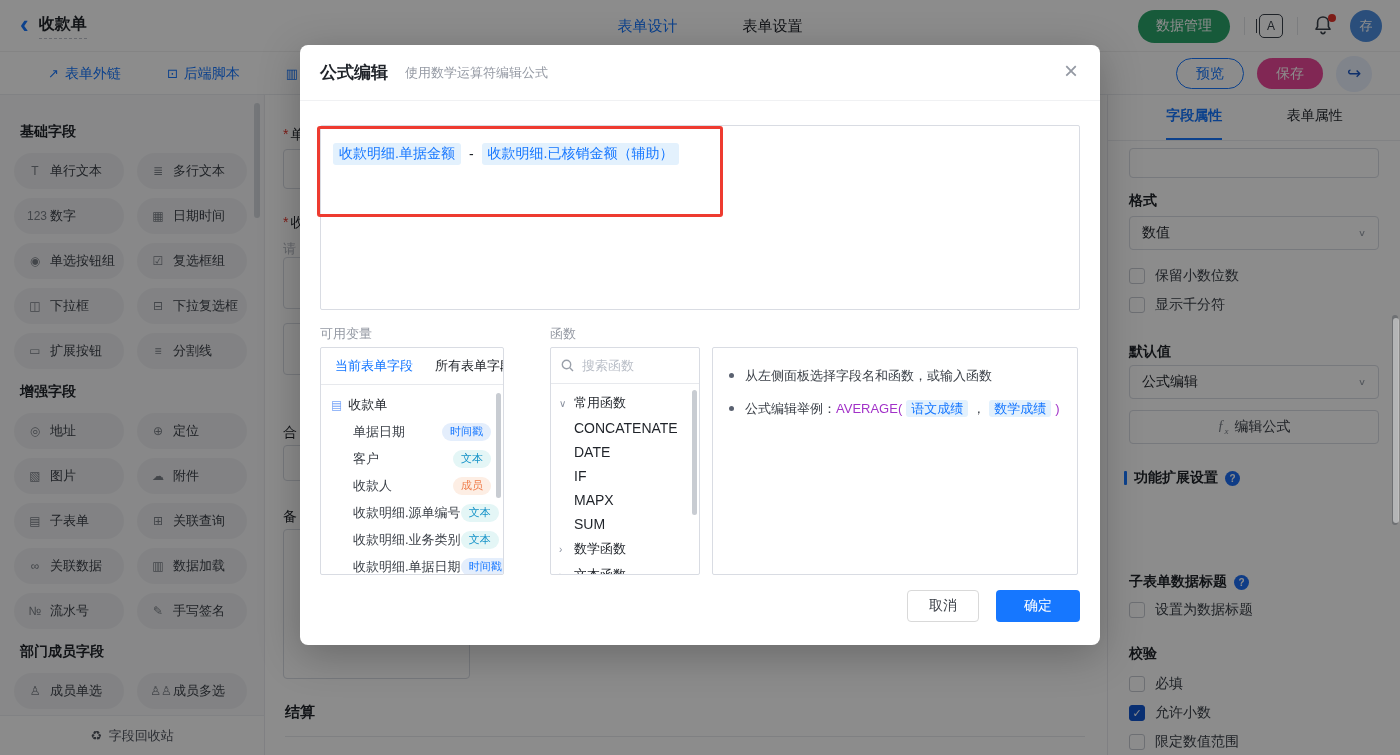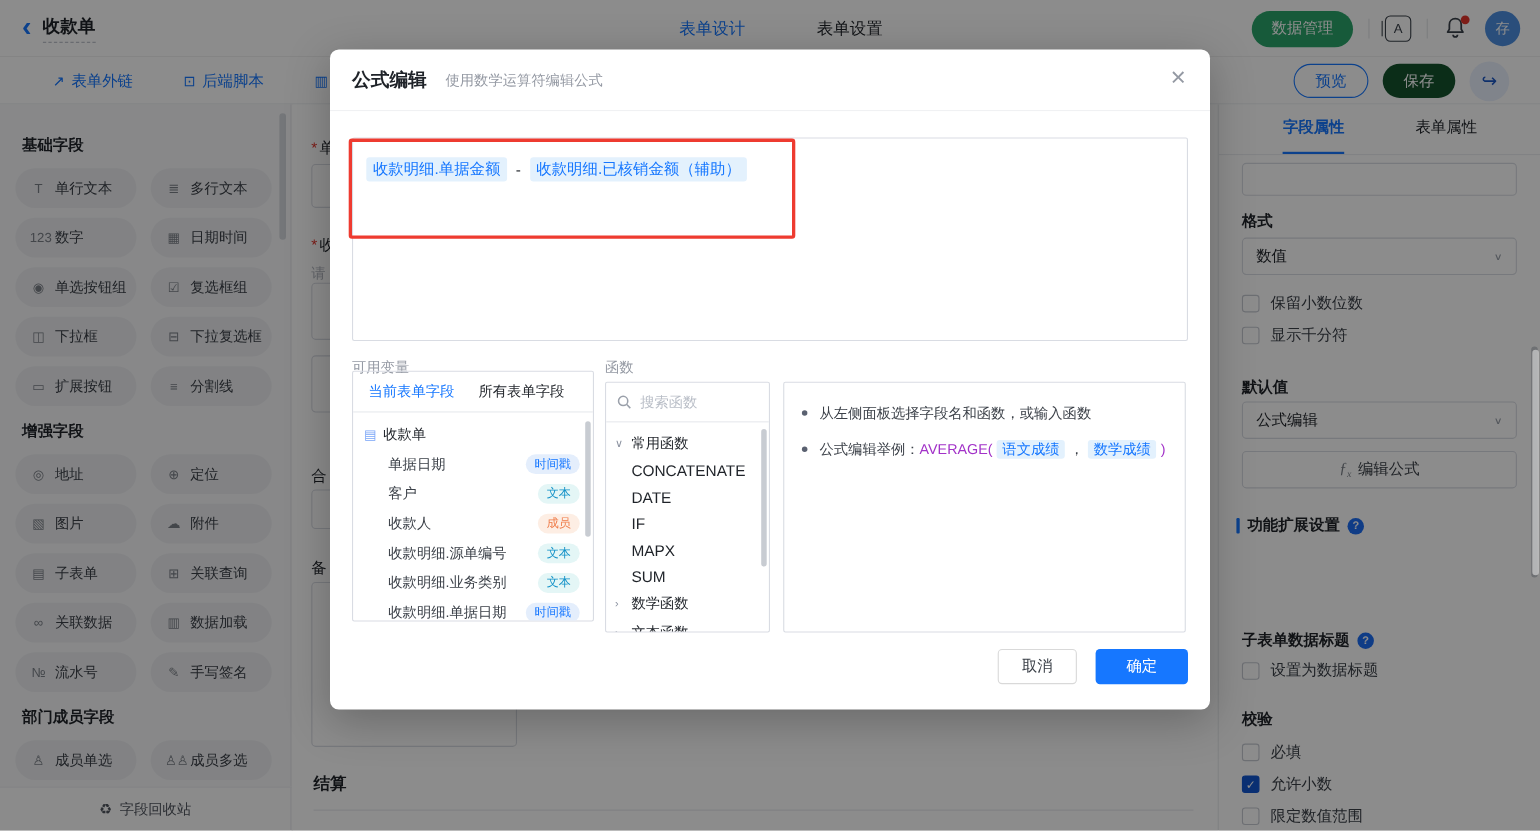--- a/index.html
+++ b/index.html
@@ -24,21 +24,21 @@
   .bell-dot { position:absolute; right:0; top:0; width:8px; height:8px; border-radius:50%; background:#e4342b; }
   .avatar { width:32px; height:32px; border-radius:50%; background:#4e8fe0; color:#fff; font-size:13px; display:flex; align-items:center; justify-content:center; cursor:pointer; }
 
   
   .toolbar { position:absolute; left:0; top:52px; width:1400px; height:43px; background:#fff; border-bottom:1px solid #ebedf0; }
   .tool-links { position:absolute; left:48px; top:0; height:43px; display:flex; align-items:center; gap:46px; }
   .tool-link { color:#1677ff; font-size:14px; display:flex; align-items:center; gap:6px; cursor:pointer; white-space:nowrap; }
   .tool-link .ic { font-size:13px; }
   .tool-actions { position:absolute; right:28px; top:0; height:43px; display:flex; align-items:center; gap:13px; }
   .btn-preview { height:31px; padding:0 19px; background:#fff; border:1px solid #1677ff; color:#1677ff; border-radius:16px; font-size:14px; cursor:pointer; }
-  .btn-save { height:31px; padding:0 19px; background:#14532d; border:none; color:#fff; border-radius:16px; font-size:14px; cursor:pointer; }
+  .btn-save { height:31px; padding:0 19px; background:#ec4899; border:none; color:#fff; border-radius:16px; font-size:14px; cursor:pointer; }
   .share-btn { width:36px; height:36px; border-radius:50%; background:#e9f0fe; color:#1b57c4; font-size:17px; display:flex; align-items:center; justify-content:center; cursor:pointer; }
 
   
   .sidebar { position:absolute; left:0; top:95px; width:265px; height:620px; background:#f7f8fa; border-right:1px solid #e9eaee; padding:18px 0 0 14px; overflow:hidden; }
   .sec-title { font-size:14px; font-weight:bold; color:#1f2329; margin:10px 0 12px 6px; }
   .pill-grid { display:flex; flex-wrap:wrap; gap:9px 13px; width:240px; margin-bottom:14px; }
   .pill { width:110px; height:36px; background:#ededf0; border-radius:18px; display:flex; align-items:center; padding-left:13px; gap:7px; cursor:pointer; }
   .pill .ic { font-size:12px; color:#7b8088; width:16px; text-align:center; flex:none; }
   .pill .lb { font-size:13px; color:#3b4048; white-space:nowrap; }
   .side-thumb { position:absolute; right:4px; top:8px; width:6px; height:115px; background:#d4d7dc; border-radius:3px; }
@@ -86,21 +86,21 @@
   .f-result { background:#e9f3ff; padding:10px 12px; font-size:14px; color:#1f2329; }
   .f-eq { margin-left:8px; }
   .f-expr { padding:17px 12px; display:flex; align-items:center; gap:8px; }
   .token { background:#e3f1fd; color:#1677ff; font-size:14px; padding:2px 6px; border-radius:3px; white-space:nowrap; cursor:pointer; }
   .f-op { color:#1f2329; font-size:14px; }
   .red-annotation { position:absolute; left:17px; top:81px; width:406px; height:91px; border:3px solid #ee3b30; border-radius:3px; pointer-events:none; }
 
   .p-label { position:absolute; top:280px; font-size:13px; color:#9499a3; }
   .v-label { left:20px; }
   .f-label { left:250px; }
-  .var-panel { position:absolute; left:20px; top:292px; width:220px; height:228px; border:1px solid #d9dce3; border-radius:2px; overflow:hidden; }
+  .var-panel { position:absolute; left:20px; top:302px; width:184px; height:228px; border:1px solid #d9dce3; border-radius:2px; overflow:hidden; }
   .var-tabs { height:37px; border-bottom:1px solid #e7e9ed; display:flex; align-items:center; gap:22px; padding:0 14px; }
   .vt { font-size:13px; color:#1f2329; cursor:pointer; white-space:nowrap; }
   .vt.active { color:#1677ff; }
   .var-list { padding:7px 0 0 0; }
   .var-root { display:flex; align-items:center; gap:6px; font-size:13px; color:#1f2329; padding:4px 10px; cursor:pointer; }
   .doc-ic { color:#7aa5f7; font-size:12px; }
   .var-row { display:flex; align-items:center; justify-content:space-between; padding:4.5px 12px 4.5px 32px; cursor:pointer; }
   .var-name { font-size:13px; color:#3b4048; white-space:nowrap; }
   .badge { font-size:11px; padding:1.5px 8px; border-radius:9px; white-space:nowrap; }
   .badge-time { color:#1677ff; background:#e4eefc; }

